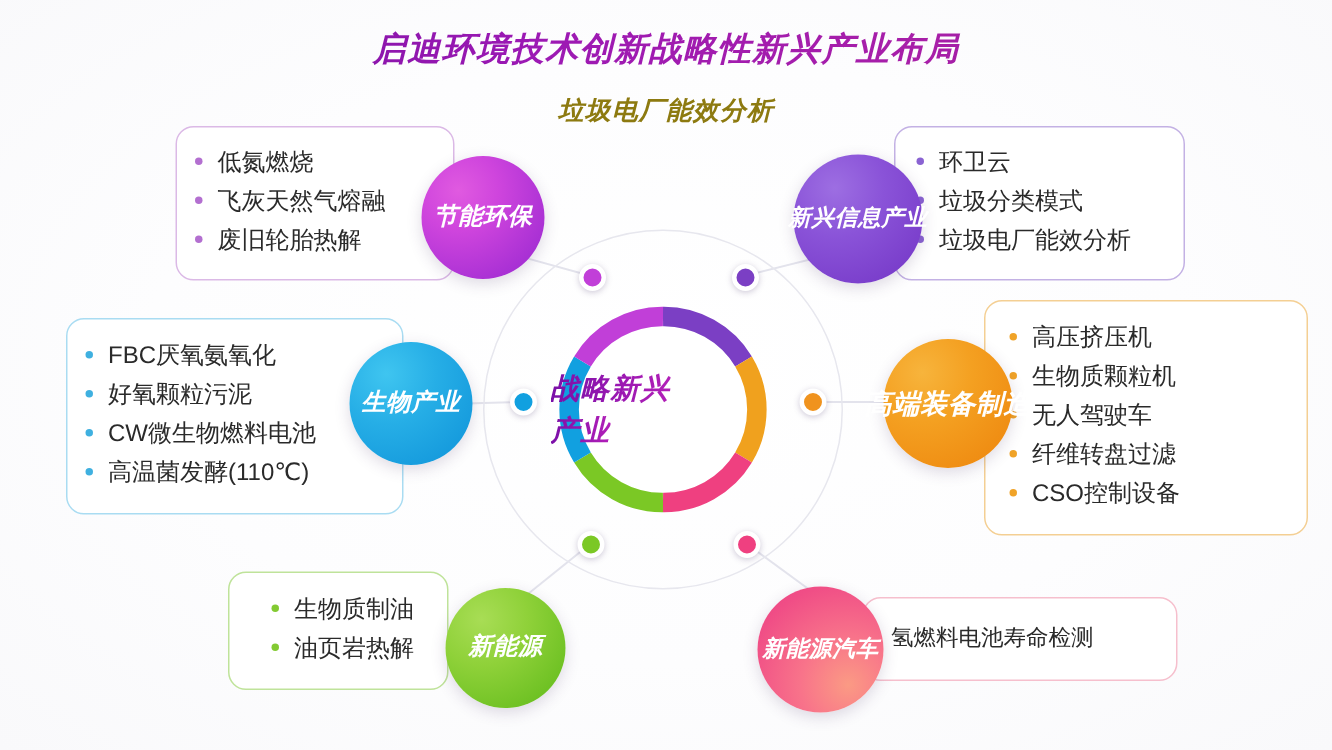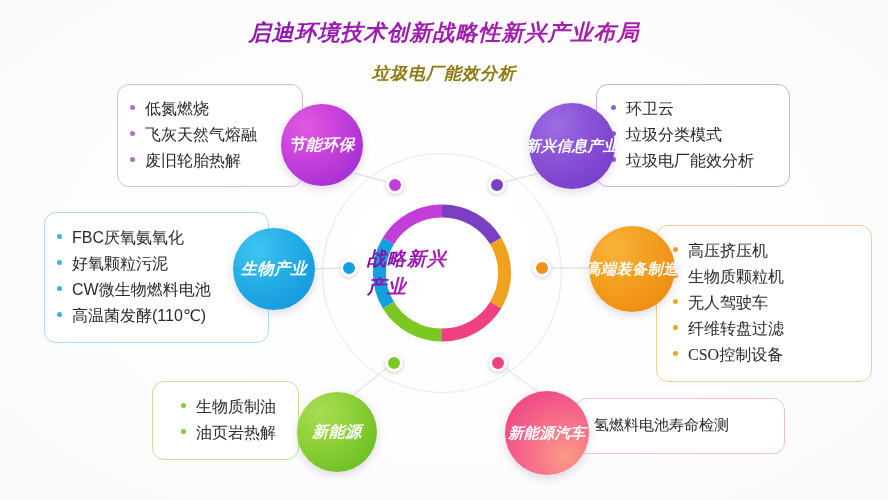--- a/index.html
+++ b/index.html
@@ -117,21 +117,21 @@
   }
   .b-xinxi {
     left: 529px; top: 103px; width: 86px; height: 86px; font-size: 15px;
     background: radial-gradient(circle at 32% 26%, #9d6ee2 0%, #8a53d8 38%, #7a3ecb 80%, #6f33c2 100%);
   }
   .b-shengwu {
     left: 233px; top: 228px; width: 82px; height: 82px; font-size: 16px;
     background: radial-gradient(circle at 30% 26%, #3fc5f0 0%, #26aee6 40%, #1499dc 85%, #0d8ed3 100%);
   }
   .b-gaoduan {
-    left: 589px; top: 226px; width: 86px; height: 86px; font-size: 15px;
+    left: 589px; top: 226px; width: 86px; height: 86px; font-size: 18px;
     background: radial-gradient(circle at 30% 26%, #f7b43c 0%, #f4a021 38%, #ef8c12 82%, #e8840c 100%);
   }
   .b-xinnengyuan {
     left: 297px; top: 392px; width: 80px; height: 80px; font-size: 16px;
     background: radial-gradient(circle at 30% 26%, #a8dd55 0%, #8fd139 38%, #6cc022 82%, #5fb61b 100%);
   }
   .b-qiche {
     left: 505px; top: 391px; width: 84px; height: 84px; font-size: 15px;
     background: radial-gradient(circle at 72% 78%, #fb9a84 0%, #f8738a 36%, #f04e86 76%, #ec3f83 100%);
   }
@@ -167,21 +167,21 @@
 
   .box-tl { left: 117px; top: 84px;  width: 186px; padding: 11px 12px 12px 10px; border-color: #dbb9e6; }
   .box-tl li::before { background: #b36fd0; }
 
   .box-tr { left: 596px; top: 84px;  width: 194px; padding: 11px 10px 12px 12px; border-color: #c3b1e4; }
   .box-tr li::before { background: #8a63d2; }
 
   .box-l  { left: 44px;  top: 212px; width: 225px; padding: 12px 10px 13px 10px; border-color: #a9dcf2; }
   .box-l li::before { background: #3fb0e0; }
 
-  .box-r  { left: 656px; top: 225px; width: 216px; padding: 12px 10px 13px 14px; border-color: #f4cf93; font-family: Liberation Serif, serif; }
+  .box-r  { left: 656px; top: 200px; width: 216px; padding: 12px 10px 13px 14px; border-color: #f4cf93; }
   .box-r li::before { background: #f0a328; }
 
   .box-bl { left: 152px; top: 381px; width: 147px; padding: 12px 10px 13px 26px; border-color: #bfe39a; }
   .box-bl li::before { background: #83ca32; }
 
   .box-br { left: 575px; top: 398px; width: 210px; padding: 17px 10px 18px 18px; border-color: #f6bfcd; }
 
   .watermark {
     position: absolute;
     left: 648px; top: 452px;

